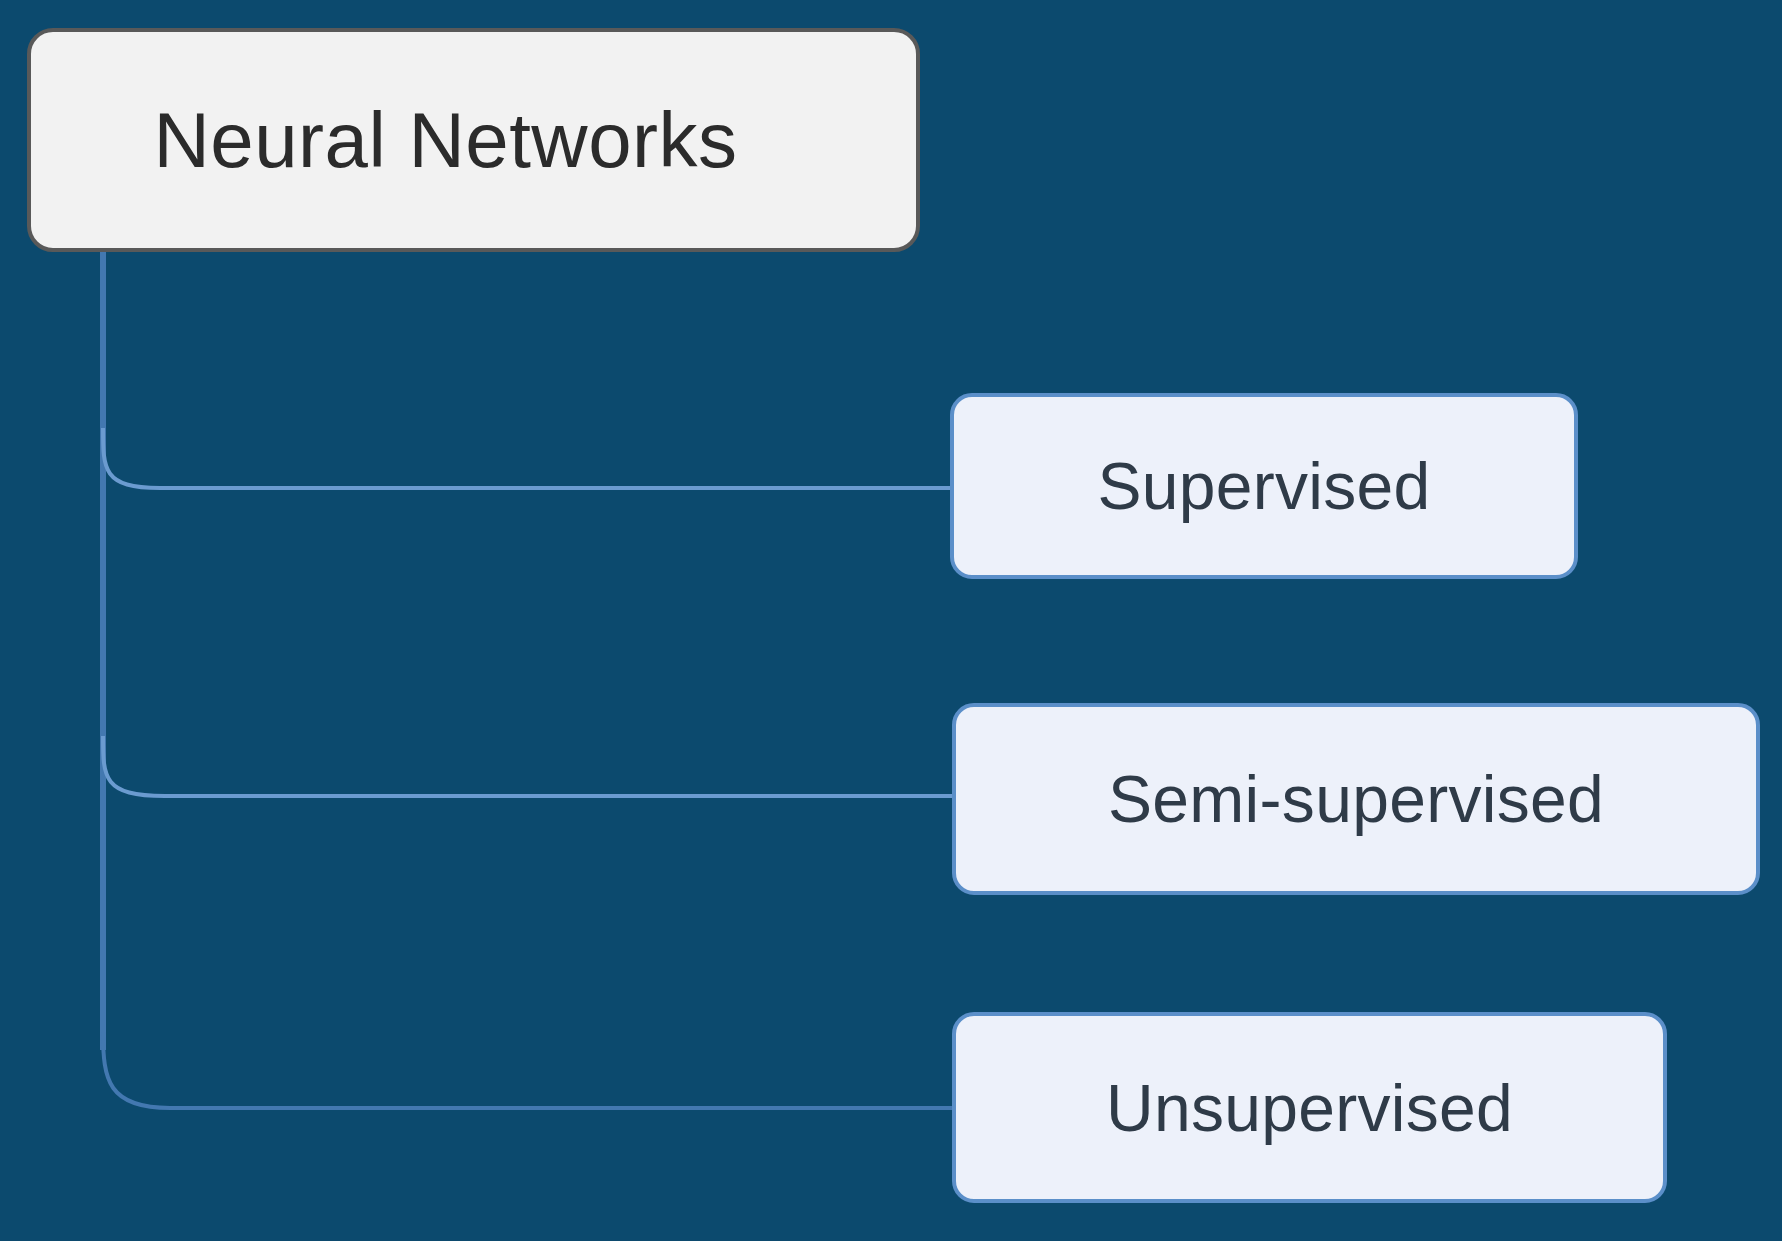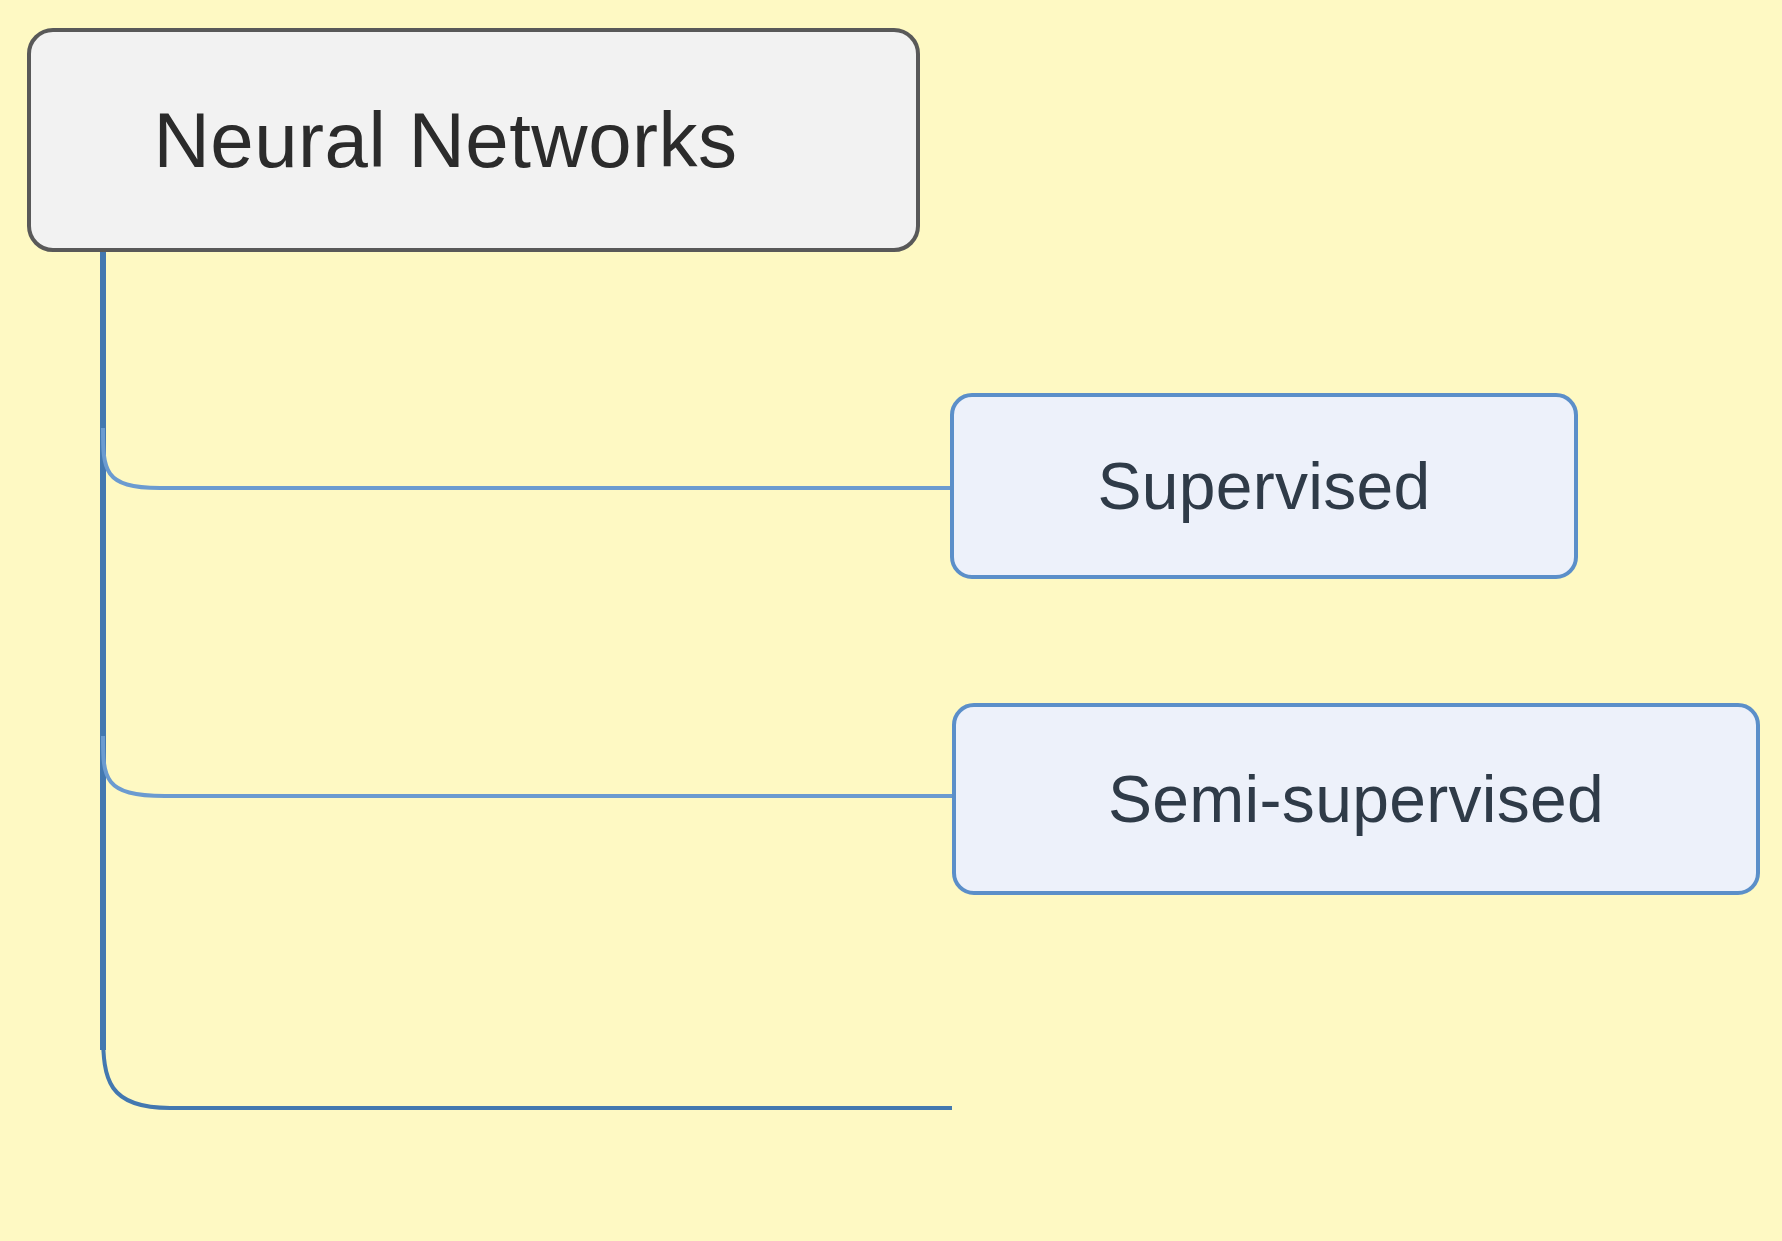--- a/index.html
+++ b/index.html
@@ -8,21 +8,21 @@
     padding: 0;
     background: #ffffff;
   }
   body {
     font-family: "Liberation Sans", sans-serif;
   }
   #canvas {
     position: relative;
     width: 1782px;
     height: 1241px;
-    background: #fef9c3;
+    background: #0c4a6e;
     overflow: hidden;
   }
   #connector-layer {
     position: absolute;
     left: 0;
     top: 0;
     width: 1782px;
     height: 1241px;
     pointer-events: none;
   }
@@ -110,14 +110,17 @@
   </div>
 
   <div class="node child" id="node-semi-supervised">
     <span class="node-label">Semi-supervised</span>
   </div>
 
   <div class="node child" id="node-supervised">
     <span class="node-label">Supervised</span>
   </div>
 
+  <div class="node child" id="node-unsupervised">
+    <span class="node-label">Unsupervised</span>
+  </div>
 
 </div>
 
 </body></html>

